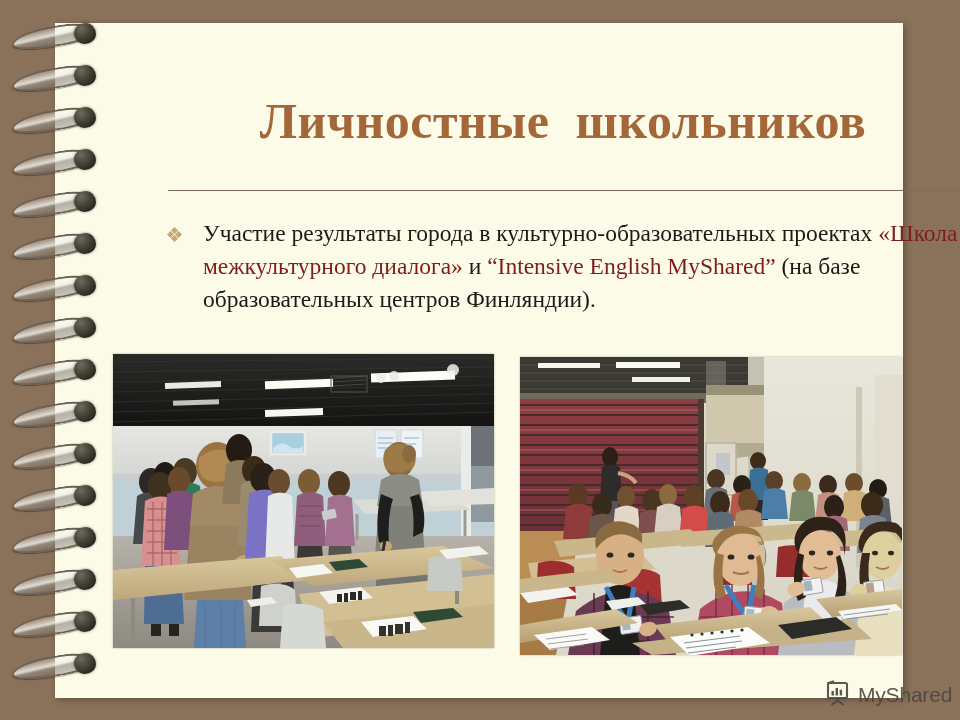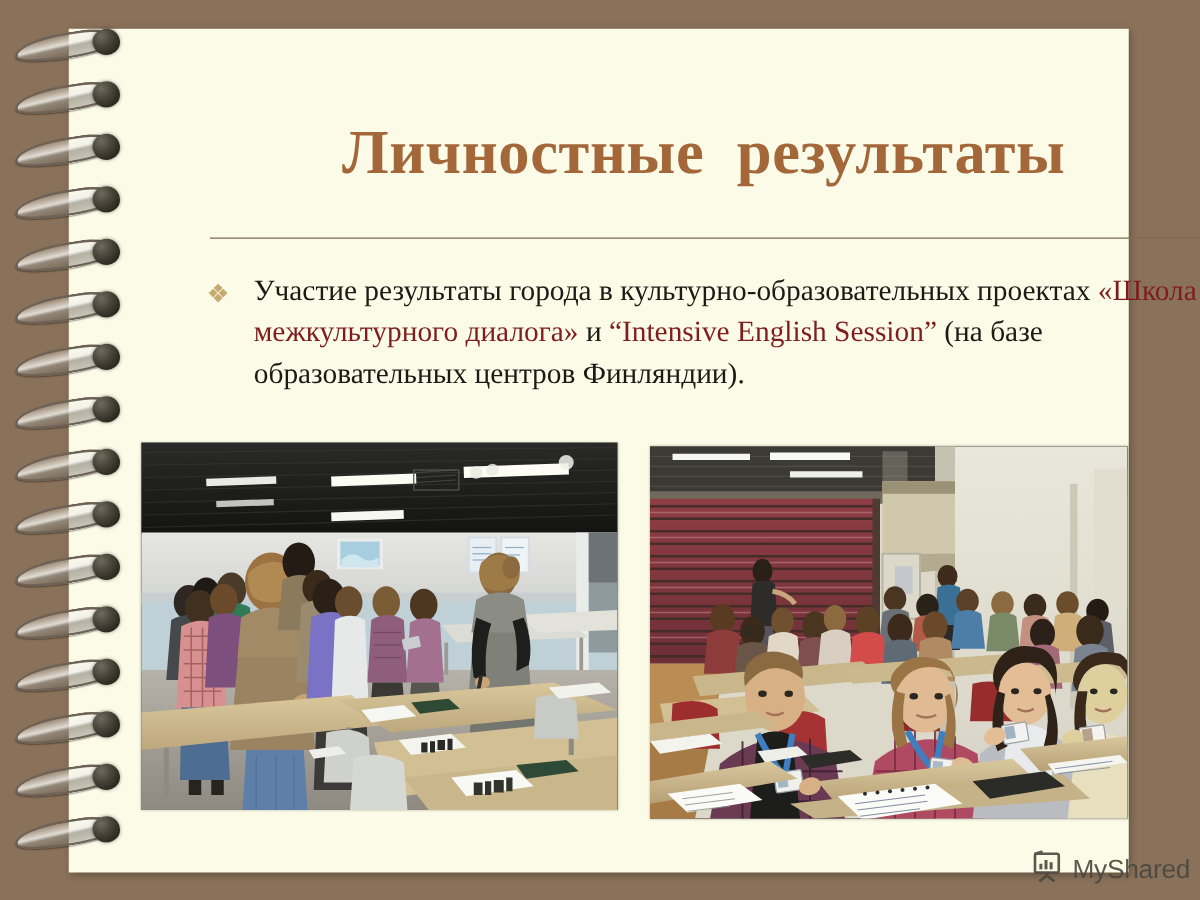--- a/index.html
+++ b/index.html
@@ -183,33 +183,33 @@
   }
 </style>
 </head>
 <body>
 
 <div id="slide-root">
 
   <div id="page">
 
     <div id="title-block">
-      <h1 id="slide-title">Личностные  результаты</h1>
+      <h1 id="slide-title">Личностные  школьников</h1>
     </div>
     <div id="title-rule"></div>
 
     <div id="body-block">
       <div class="bullet-row">
         <span class="bullet-glyph">
           <i class="d1"></i>
             <i class="d2"></i>
             <i class="d3"></i>
             <i class="d4"></i>
         </span>
-        <span class="bullet-text"><span>Участие результаты города в культурно-образовательных проектах </span><span class="hl">«Школа межкультурного диалога»</span><span> и </span><span class="hl">“Intensive English Session”</span><span> (на базе образовательных центров Финляндии).</span></span>
+        <span class="bullet-text"><span>Участие результаты города в культурно-образовательных проектах </span><span class="hl">«Школа межкультурного диалога»</span><span> и </span><span class="hl">“Intensive English MyShared”</span><span> (на базе образовательных центров Финляндии).</span></span>
       </div>
     </div>
 
     <div id="watermark">
       <span class="wm-icon">
         <svg width="26" height="26" viewBox="0 0 26 26" aria-hidden="true">
           <rect x="3" y="3" width="19" height="15" rx="1.5" fill="none" stroke="#4a4740" stroke-width="2.1"></rect>
           <rect x="6.5" y="11" width="2.4" height="4.5" fill="#4a4740"></rect>
           <rect x="10.6" y="8" width="2.4" height="7.5" fill="#4a4740"></rect>
           <rect x="14.7" y="9.8" width="2.4" height="5.7" fill="#4a4740"></rect>

